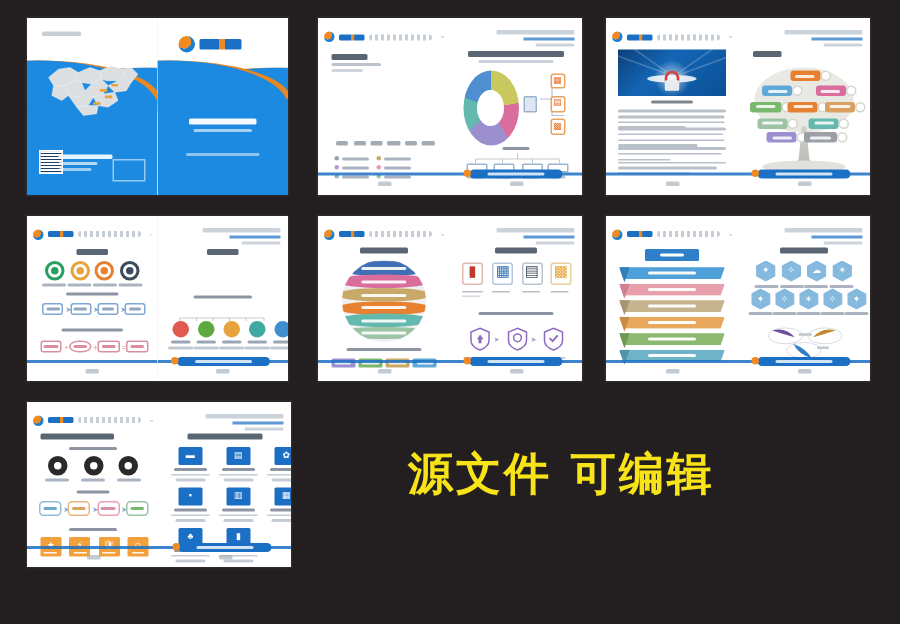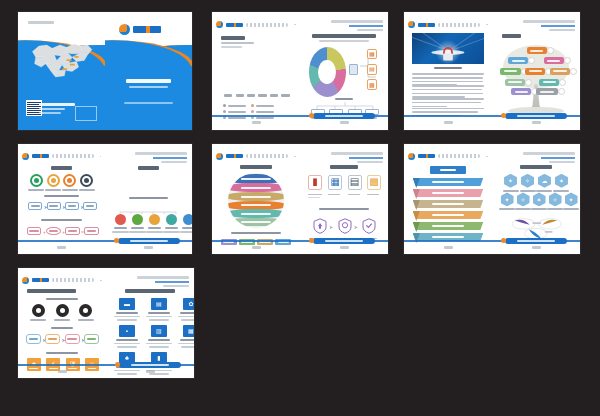--- a/index.html
+++ b/index.html
@@ -1192,14 +1192,15 @@
       <div class="foot-tab">
           <span class="foot-dot"></span>
           <i></i>
         </div>
       <div class="pg-foot">
           <span class="pg-num"></span>
         </div>
     </div>
   </div>
 
+  <div id="caption" style="left:272px;top:296px;font-size:30px;">源文件  可编辑</div>
 
 </div>
 
 </body></html>

